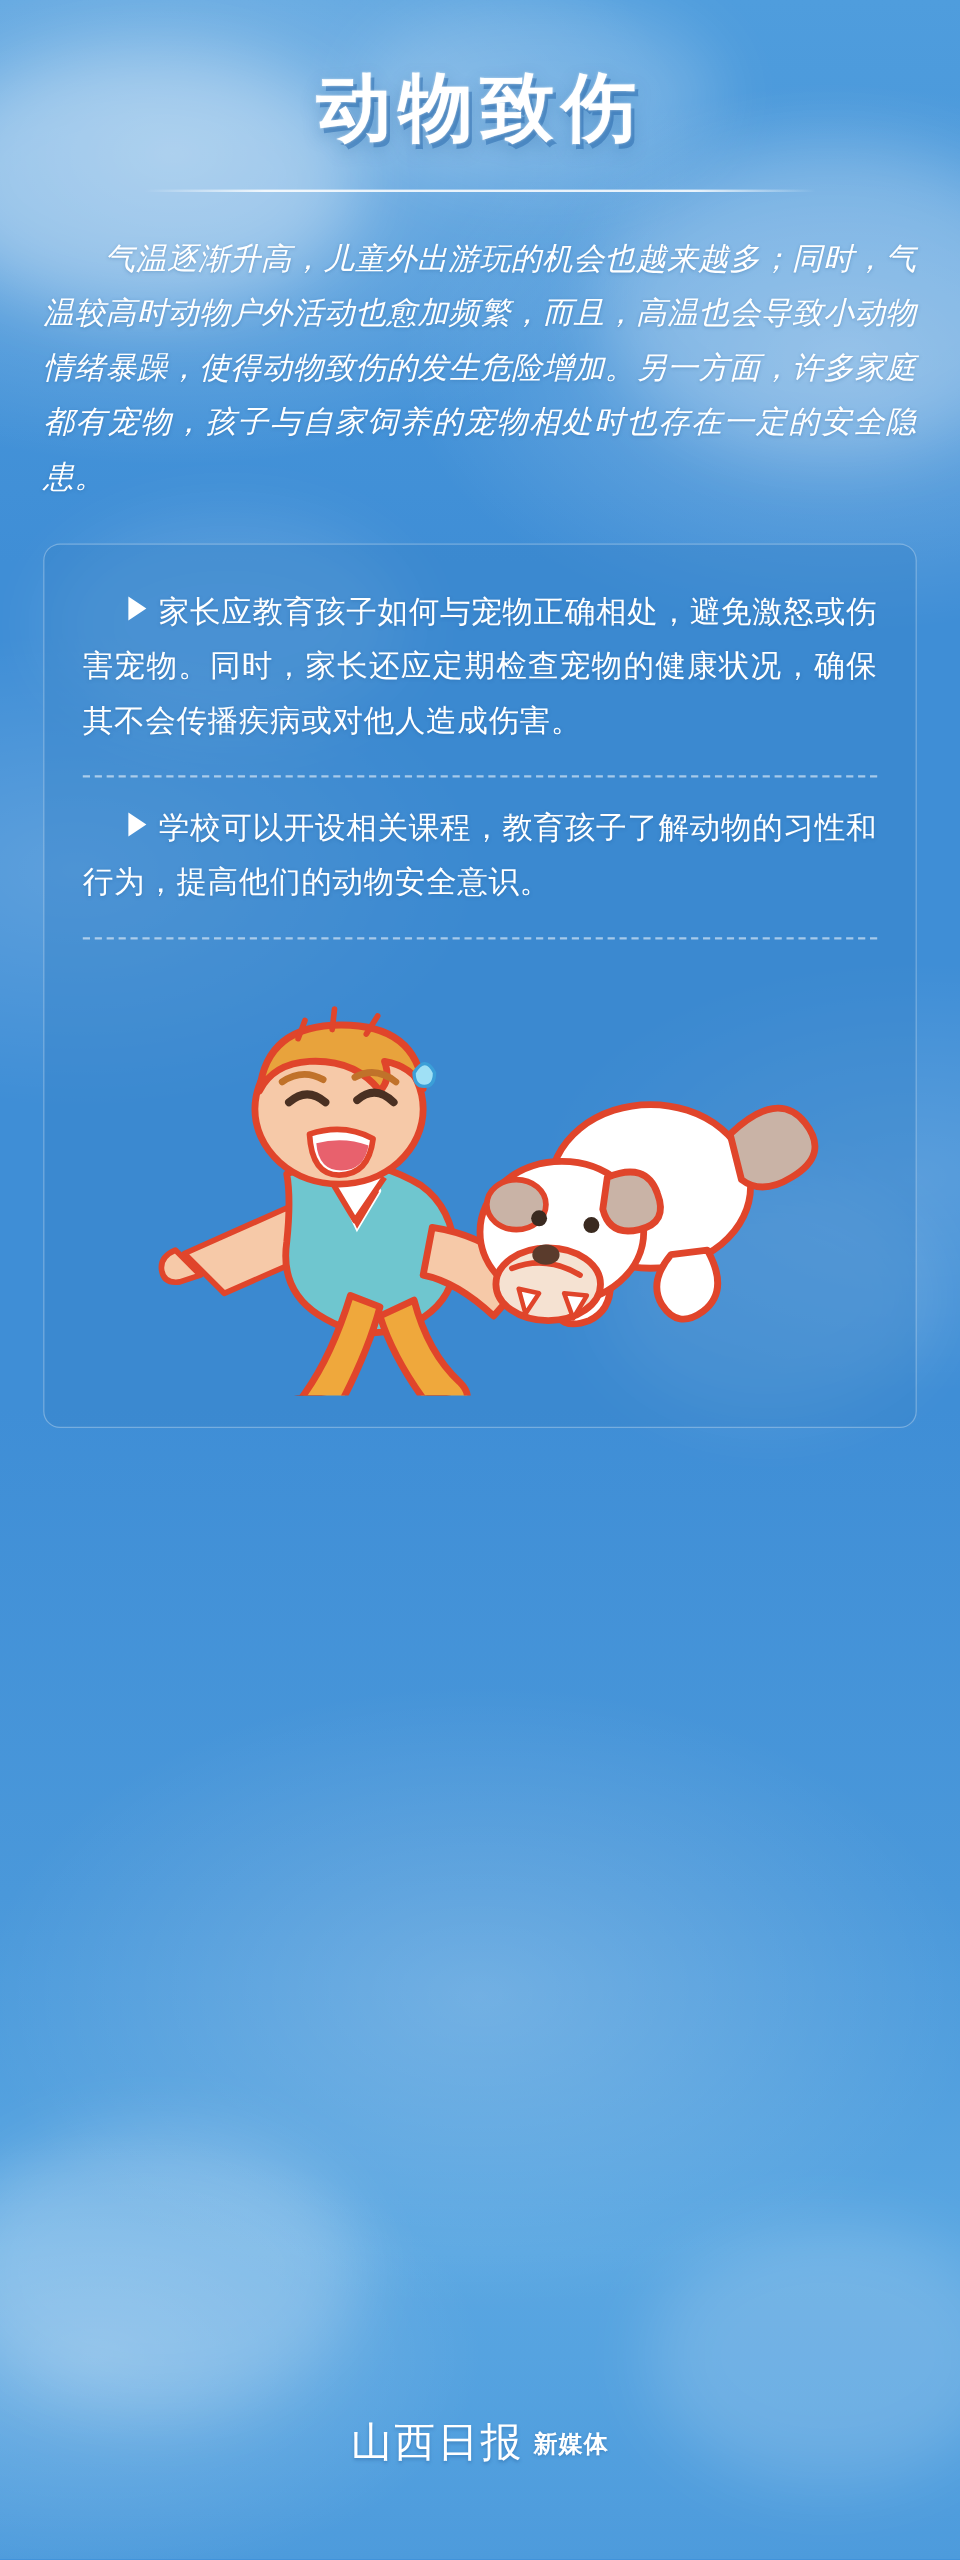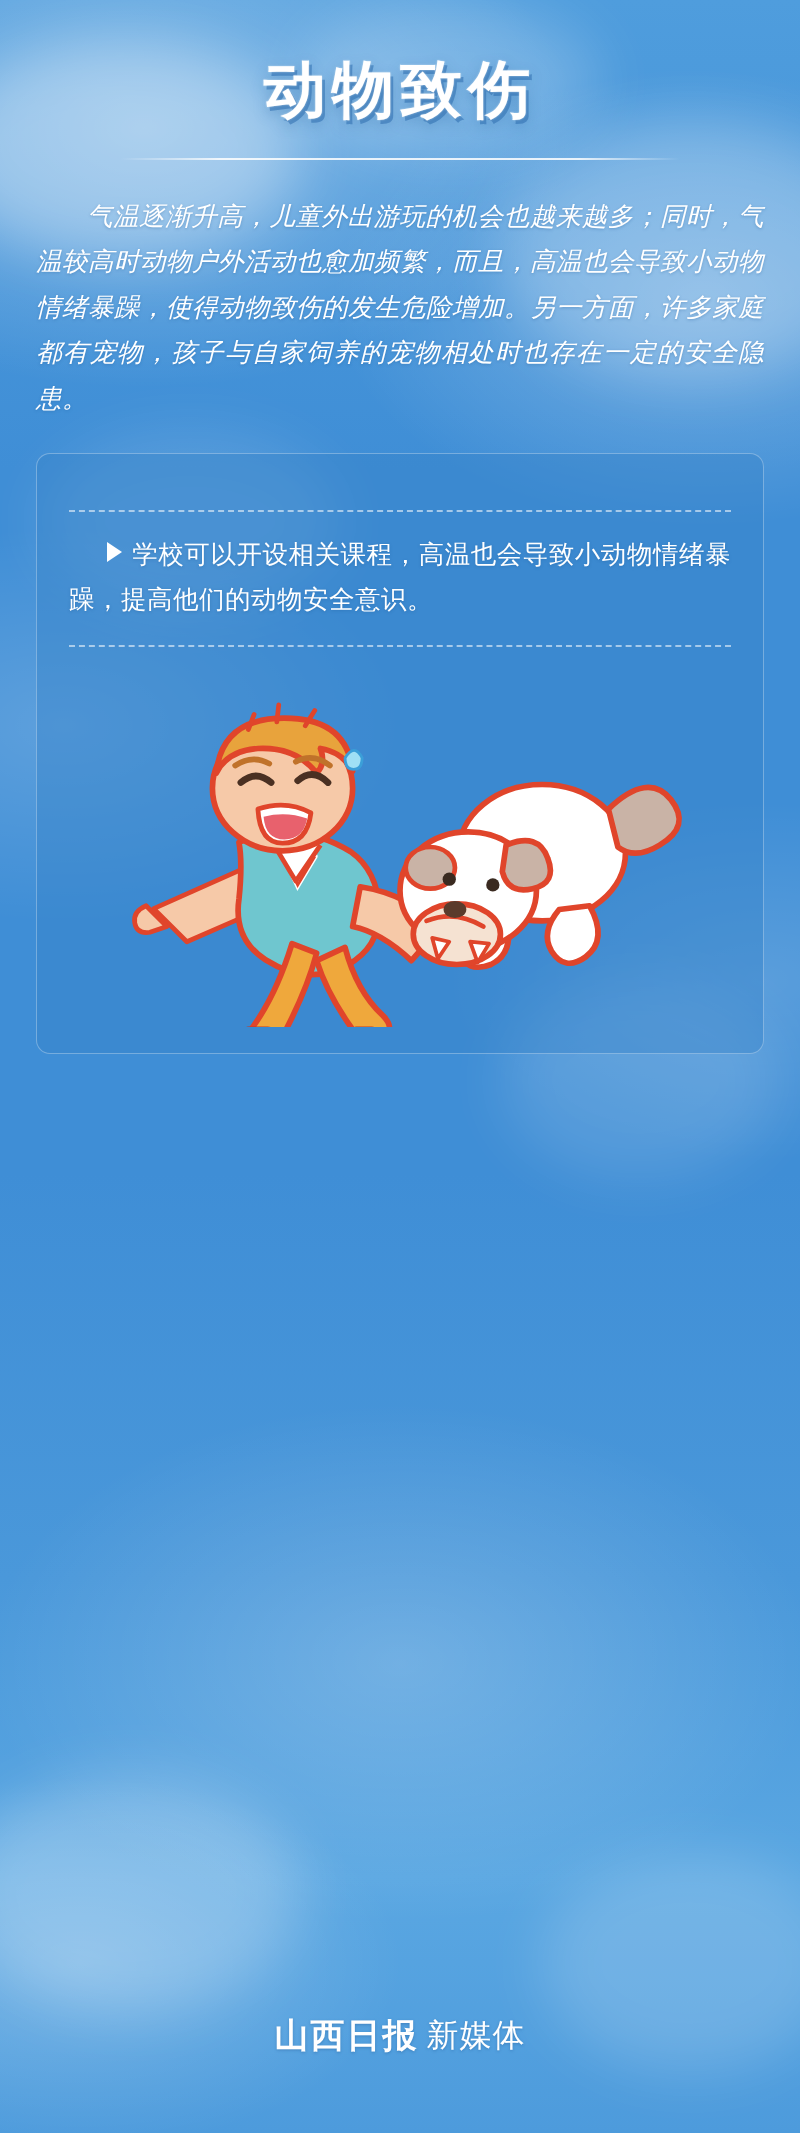--- a/index.html
+++ b/index.html
@@ -125,27 +125,27 @@
   }
   .logo-row {
     display: inline-flex;
     align-items: center;
     gap: 8px;
     color: #ffffff;
   }
   .logo-cn {
     font-family: "DejaVu Serif", "Liberation Serif", serif;
     font-size: 34px;
-    font-weight: bold;
+    font-weight: normal;
     letter-spacing: 2px;
     text-shadow: 0 1px 3px rgba(30,85,145,0.4);
   }
   .logo-sub {
-    font-size: 32px;
-    font-weight: normal;
+    font-size: 20px;
+    font-weight: bold;
     letter-spacing: 1px;
     text-shadow: 0 1px 3px rgba(30,85,145,0.4);
   }
 </style>
 </head>
 <body>
 
 <div class="poster">
 
   <div class="blotch b1"></div>
@@ -158,25 +158,28 @@
 
   <div class="title-wrap">
     <div class="title">动物致伤</div>
     <div class="title-rule"></div>
   </div>
 
   <p class="intro"><span class="indent"></span><span>气温逐渐升高，儿童外出游玩的机会也越来越多；同时，气温较高时动物户外活动也愈加频繁，而且，高温也会导致小动物情绪暴躁，使得动物致伤的发生危险增加。另一方面，许多家庭都有宠物，孩子与自家饲养的宠物相处时也存在一定的安全隐患。</span></p>
 
   <div class="card">
 
+    <div class="bullet-item">
+      <span class="lead"></span><span class="tri"></span><span>家长应教育孩子如何与宠物正确相处，避免激怒或伤害宠物。同时，家长还应定期检查宠物的健康状况，确保其不会传播疾病或对他人造成伤害。</span>
+    </div>
 
     <div class="divider"></div>
 
     <div class="bullet-item">
-      <span class="lead"></span><span class="tri"></span><span>学校可以开设相关课程，高温也会导致小动物情绪暴躁，提高他们的动物安全意识。</span>
+      <span class="lead"></span><span class="tri"></span><span>学校可以开设相关课程，教育孩子了解动物的习性和行为，提高他们的动物安全意识。</span>
     </div>
 
     <div class="divider"></div>
 
 
     <div class="illustration">
       <svg viewBox="0 0 640 380" width="100%" height="100%" aria-hidden="true">
 
         <path d="M60 255 L150 215 L175 255 L95 290 Z" fill="#f6c9a8" stroke="#e0452b" stroke-width="5" stroke-linejoin="round"></path>
         <path d="M52 252 q-14 6 -12 18 q2 12 16 10 l18 -6 z" fill="#f6c9a8" stroke="#e0452b" stroke-width="5" stroke-linejoin="round"></path>

